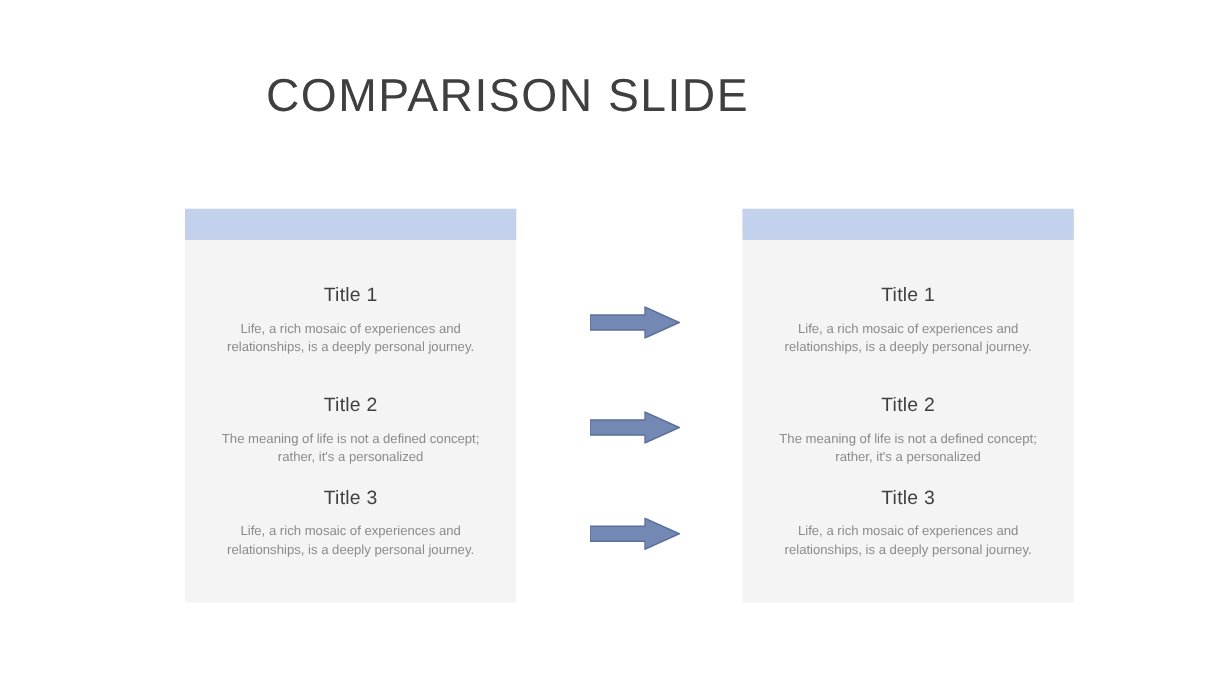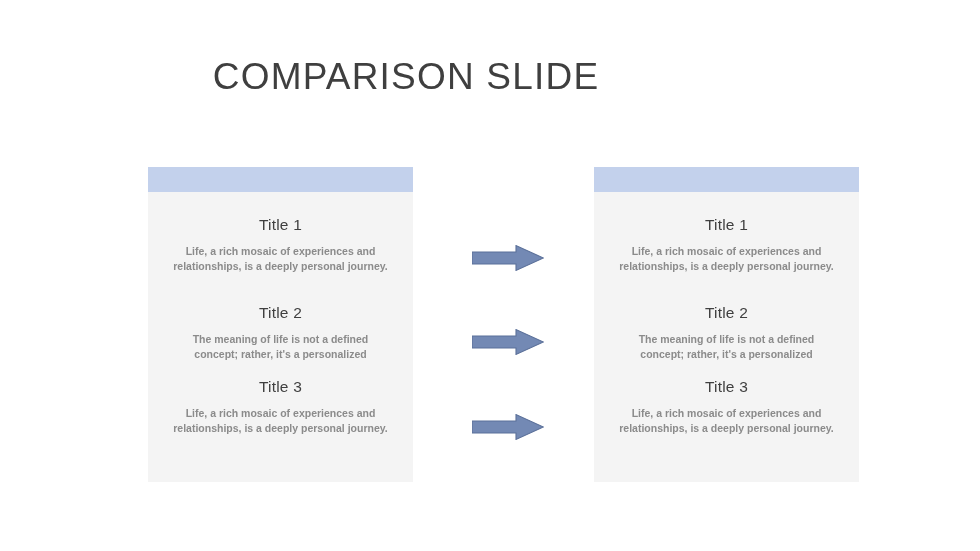--- a/index.html
+++ b/index.html
@@ -76,29 +76,29 @@
     font-size: 15.5px;
     font-weight: 400;
     color: #3f3f3f;
     letter-spacing: .2px;
     line-height: 1.2;
     margin: 0 0 9px 0;
   }
 
   .block-text {
     font-size: 10.5px;
-    font-weight: 700;
+    font-weight: 400;
     color: #8b8b8b;
     line-height: 1.45;
     margin: 0;
     padding: 0 6px;
   }
 
   
-  .block-1 { margin-top: 0px;  margin-bottom: 30px; }
+  .block-1 { margin-top: 12px;  margin-bottom: 30px; }
   .block-2 { margin-bottom: 16px; }
   .block-3 { margin-bottom: 0; }
 
   
   .arrow {
     position: absolute;
     left: 472px;
     width: 72px;
     height: 26px;
   }

